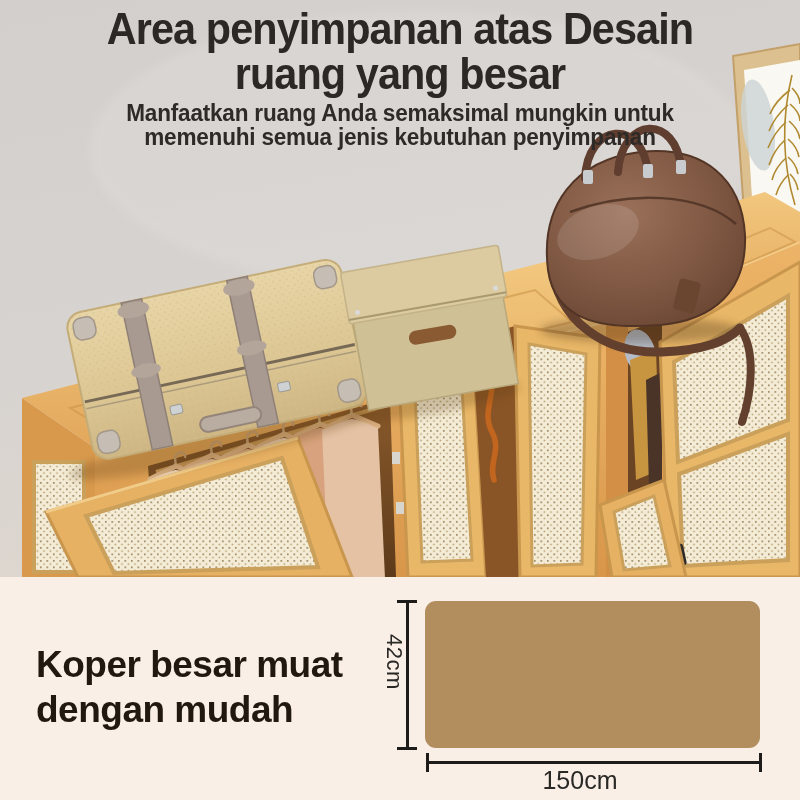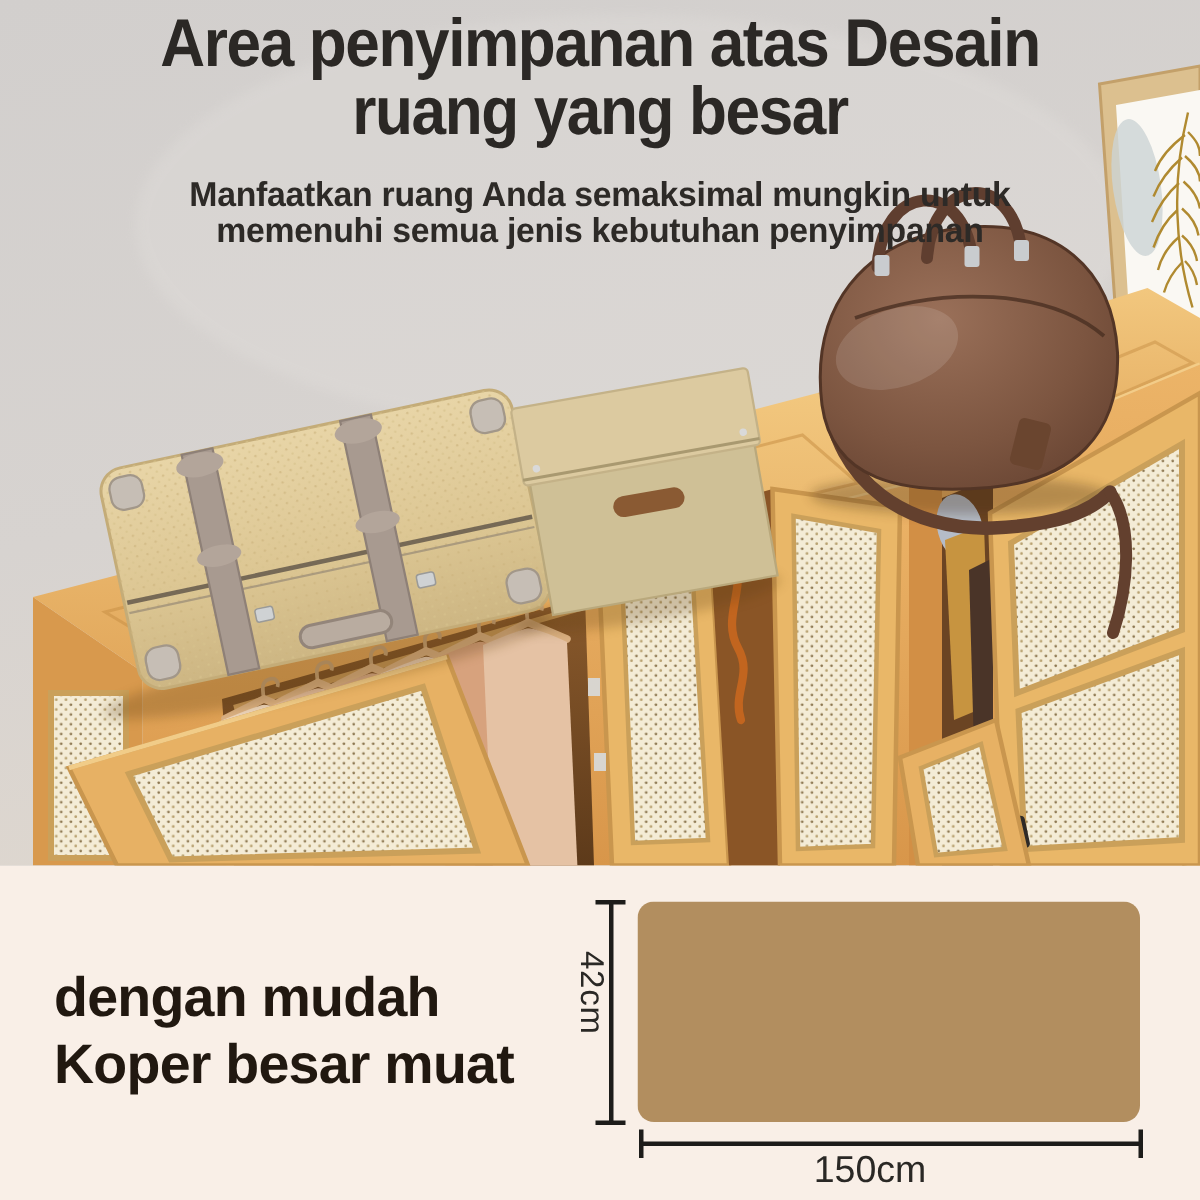--- a/index.html
+++ b/index.html
@@ -2,21 +2,21 @@
 <html><head>
 <meta charset="utf-8">
 <style>
   html,body{margin:0;padding:0;overflow:hidden;}
   body{width:800px;height:800px;background:#f9efe7;font-family:"Liberation Sans",sans-serif;}
   .stage{position:relative;width:680px;height:800px;background:#f9efe7;}
   .photo{position:absolute;left:0;top:0;width:800px;height:577px;overflow:hidden;background:#d5d2cf;}
   .photo svg{position:absolute;left:0;top:0;}
   .headline{position:absolute;left:0;top:6px;width:800px;text-align:center;color:#2b2825;}
   .hline{font-weight:700;font-size:45px;line-height:45px;letter-spacing:-1px;transform:scaleX(.92);transform-origin:50% 50%;}
-  .subwrap{margin-top:21px;}
+  .subwrap{margin-top:5px;}
   .sline{font-weight:700;font-size:23px;line-height:24px;letter-spacing:-.2px;transform:scaleX(.98);transform-origin:50% 50%;color:#2d2a27;}
   .caption{position:absolute;left:36px;top:642px;font-weight:700;font-size:37px;line-height:45px;letter-spacing:-.5px;color:#211810;}
   .dim-line{position:absolute;background:#1d1c1a;}
   .height-label{position:absolute;left:381px;top:634px;writing-mode:vertical-rl;font-size:22px;color:#2a2825;letter-spacing:.5px;}
   .width-label{position:absolute;left:413px;top:766px;width:334px;text-align:center;font-size:25px;color:#2a2825;}
   .panel-svg{position:absolute;left:425px;top:601px;}
 </style>
 </head>
 <body>
 
@@ -252,22 +252,22 @@
       <div class="hline">ruang yang besar</div>
       <div class="subwrap">
         <div class="sline">Manfaatkan ruang Anda semaksimal mungkin untuk</div>
         <div class="sline">memenuhi semua jenis kebutuhan penyimpanan</div>
       </div>
     </div>
   </div>
 
   <div>
     <div class="caption">
+      <div>Koper besar muat</div>
       <div>dengan mudah</div>
-      <div>Koper besar muat</div>
     </div>
 
     <svg class="panel-svg" width="335" height="147">
       <rect x="0" y="0" width="335" height="147" rx="11" fill="#b28e5f"></rect>
     </svg>
 
     <div class="dim-line" style="left:406px;top:601px;width:3px;height:148px;"></div>
     <div class="dim-line" style="left:397px;top:600px;width:20px;height:3px;"></div>
     <div class="dim-line" style="left:397px;top:747px;width:20px;height:3px;"></div>
     <div class="height-label">42cm</div>

